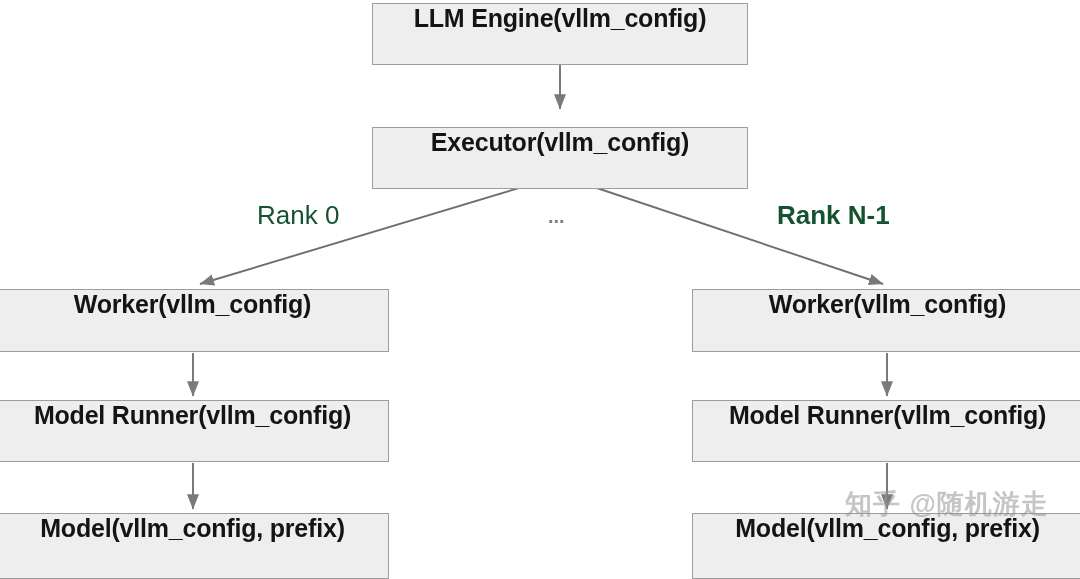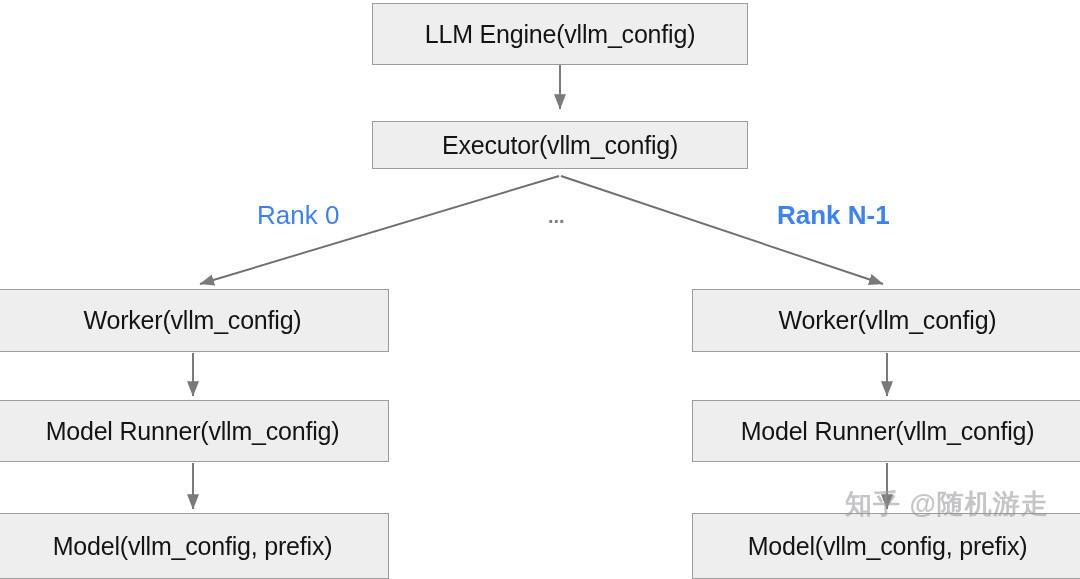--- a/index.html
+++ b/index.html
@@ -16,54 +16,53 @@
     height: 579px;
     background: #ffffff;
     overflow: hidden;
   }
   .node {
     position: absolute;
     box-sizing: border-box;
     background: #eeeeee;
     border: 1.6px solid #9c9c9c;
     display: flex;
-    align-items: center;
     justify-content: center;
     color: #141414;
     font-size: 25px;
-    font-weight: 400;
+    font-weight: 700;
     letter-spacing: -0.2px;
     white-space: nowrap;
   }
   .node-label {
     display: block;
   }
   
   #node-llm-engine { left: 372px; top: 3px;   width: 376px; height: 62px; }
-  #node-executor   { left: 372px; top: 121px; width: 376px; height: 48px; }
+  #node-executor   { left: 372px; top: 127px; width: 376px; height: 62px; }
   
   #node-worker-left       { left: -4px; top: 289px; width: 393px; height: 63px; }
   #node-model-runner-left { left: -4px; top: 400px; width: 393px; height: 62px; }
   #node-model-left        { left: -4px; top: 513px; width: 393px; height: 66px; }
   
   #node-worker-right       { left: 692px; top: 289px; width: 391px; height: 63px; }
   #node-model-runner-right { left: 692px; top: 400px; width: 391px; height: 62px; }
   #node-model-right        { left: 692px; top: 513px; width: 391px; height: 66px; }
 
   #edges {
     position: absolute;
     left: 0;
     top: 0;
     width: 1080px;
     height: 579px;
     pointer-events: none;
   }
   .rank-label {
     position: absolute;
-    color: #3b82f6;
+    color: #14532d;
     font-size: 26px;
     font-weight: 400;
     letter-spacing: 0px;
     white-space: nowrap;
   }
   #rank-label-0     { left: 257px; top: 200px; }
   #rank-label-n1    { left: 777px; top: 200px; font-weight: bold; }
   #rank-label-ellipsis {
     left: 548px;
     top: 205px;

